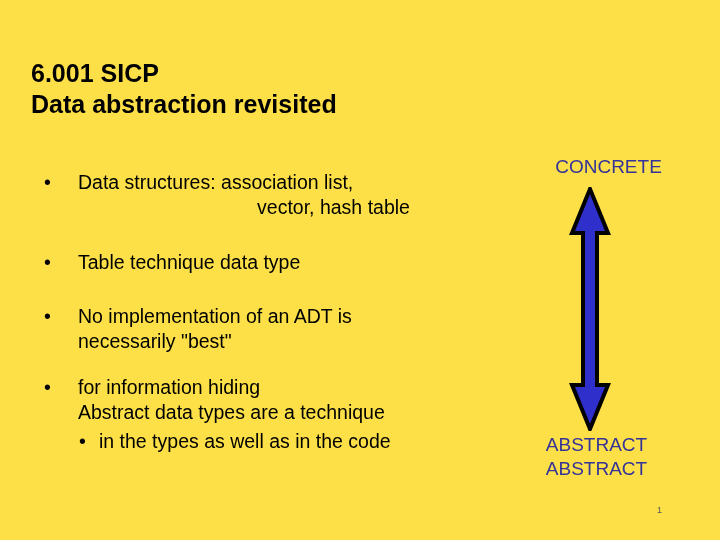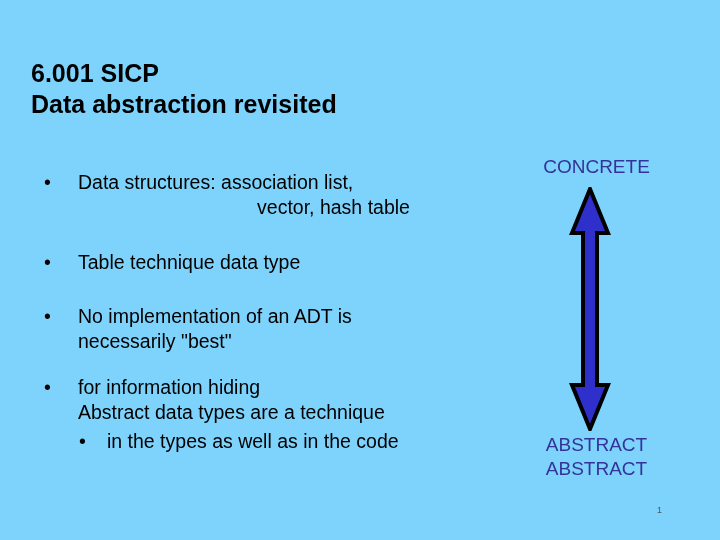--- a/index.html
+++ b/index.html
@@ -7,21 +7,21 @@
     padding: 0;
     background: #ffffff;
   }
   body {
     font-family: "Liberation Sans", sans-serif;
   }
   #slide {
     position: relative;
     width: 720px;
     height: 540px;
-    background: #7dd3fc;
+    background: #fde047;
     overflow: hidden;
   }
 
   
   #title-block {
     position: absolute;
     left: 31px;
     top: 58px;
     width: 560px;
   }
@@ -79,40 +79,40 @@
     font-size: 19.5px;
     line-height: 25px;
     color: #000000;
   }
   .subbullet-item .bullet-mark {
     position: absolute;
     left: 0px;
     top: 0px;
   }
   .subbullet-item .bullet-body {
-    margin-left: 28px;
+    margin-left: 20px;
   }
 
   
   #axis-column {
     position: absolute;
     left: 490px;
     top: 155px;
     width: 205px;
     text-align: center;
   }
   .axis-label {
     color: #333399;
     font-size: 19px;
     line-height: 24px;
     white-space: pre;
   }
   #axis-label-top {
     position: absolute;
-    left: 4px;
+    left: 16px;
     top: 0;
     width: 205px;
   }
   #axis-label-bottom {
     position: absolute;
     left: 4px;
     top: 278px;
     width: 205px;
   }
   #axis-arrow {

